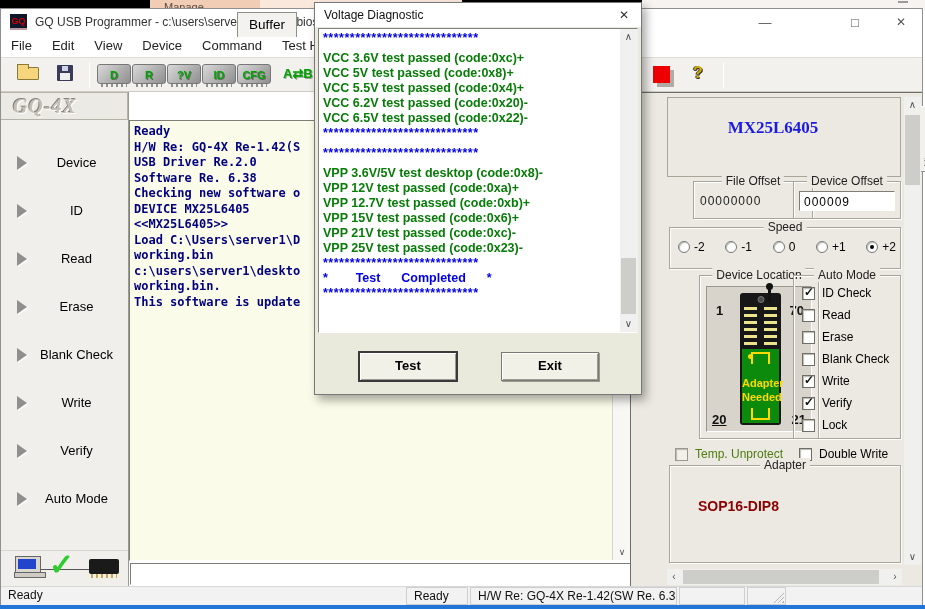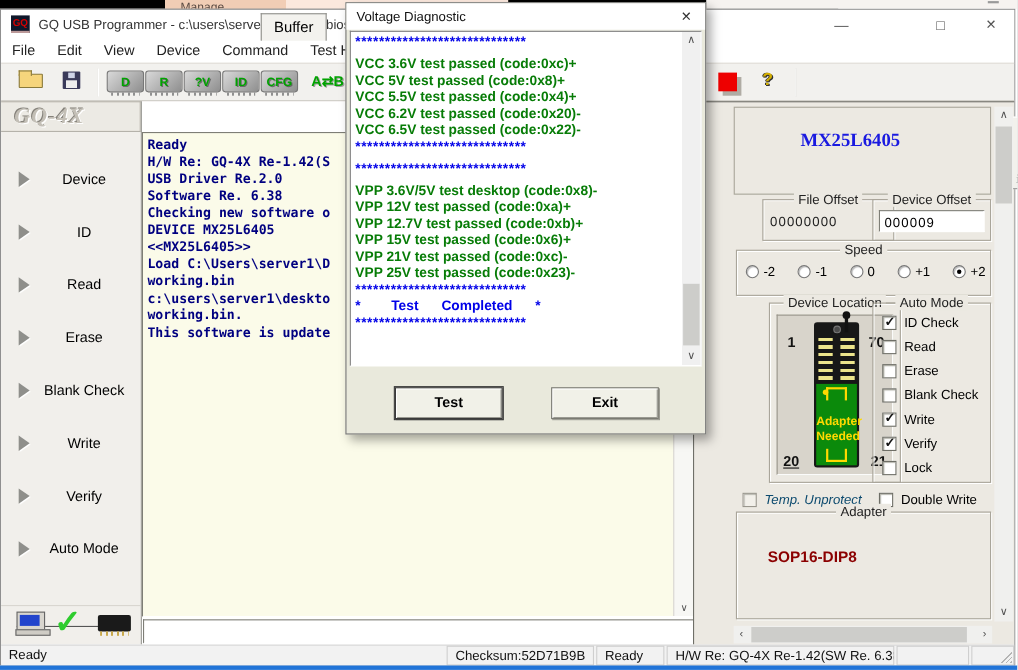--- a/index.html
+++ b/index.html
@@ -148,21 +148,21 @@
   .silkbot { position:absolute; left:9px; bottom:3px; width:19px; height:12px; border:2px solid var(--silk,#ffd900); border-top:none; }
   .adneed { position:absolute; left:0; width:37px; text-align:center; color:var(--silk,#ffd900);
             font-weight:bold; font-size:11px; }
   .adneed.a { top:28px; } .adneed.n { top:42px; }
 
   .grp-auto { left:162px; top:182px; width:108px; height:164px; }
   .cb-row { position:absolute; left:8px; display:flex; align-items:center; gap:7px; font-size:12px; white-space:nowrap; }
   .cb { width:13px; height:13px; background:#fff; border:1px solid #6e6e66; box-shadow:inset 1px 1px 1px #b8b8b0;
         position:relative; flex:none; }
   .cb .tick { position:absolute; left:1px; top:-3px; font-size:12px; font-weight:bold; color:#111; }
-  .cb-row.disabled { color:#0c4a6e;font-style:italic; }
+  .cb-row.disabled { color:#4d7c0f; }
   .cb-row.disabled .cb { border-color:#9a978e; background:#f2f0ea; }
   .cb-temp { position:absolute; left:44px; top:354px; }
   .cb-dbl  { position:absolute; left:168px; top:354px; }
 
   .grp-adapter { left:38px; top:372px; width:232px; height:98px; }
   .adapterval { position:absolute; left:28px; top:32px; font-size:14px; font-weight:bold; color:var(--adapter-red,#8b0000); }
 
   
   .vscroll { position:absolute; left:273px; top:4px; width:17px; height:468px; background:#f0f0ee; }
   .hscroll { position:absolute; left:36px; top:476px; width:235px; height:16px; background:#f0f0ee; }
@@ -442,21 +442,20 @@
       </div>
       <div class="hscroll">
         <div class="sarrow left">‹</div>
         <div class="thumb"></div>
         <div class="sarrow right">›</div>
       </div>
     </div>
 
     <div class="statusbar" id="status-cells">
         <div class="sb-cell c0">Ready</div>
-        <div class="sb-cell c1">Checksum:52D71B9B</div>
         <div class="sb-cell c2">Ready</div>
         <div class="sb-cell c3">H/W Re: GQ-4X Re-1.42(SW Re. 6.38)</div>
         <div class="sb-cell c4"></div>
         <div class="sb-cell c5">
           <span class="grip"></span>
         </div>
       </div>
   </div>
 
   <div class="dialog">

